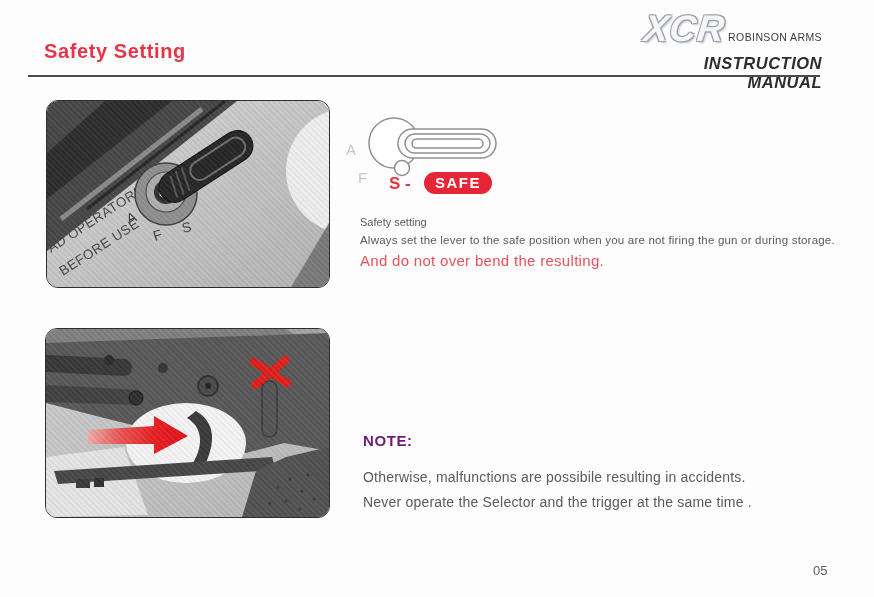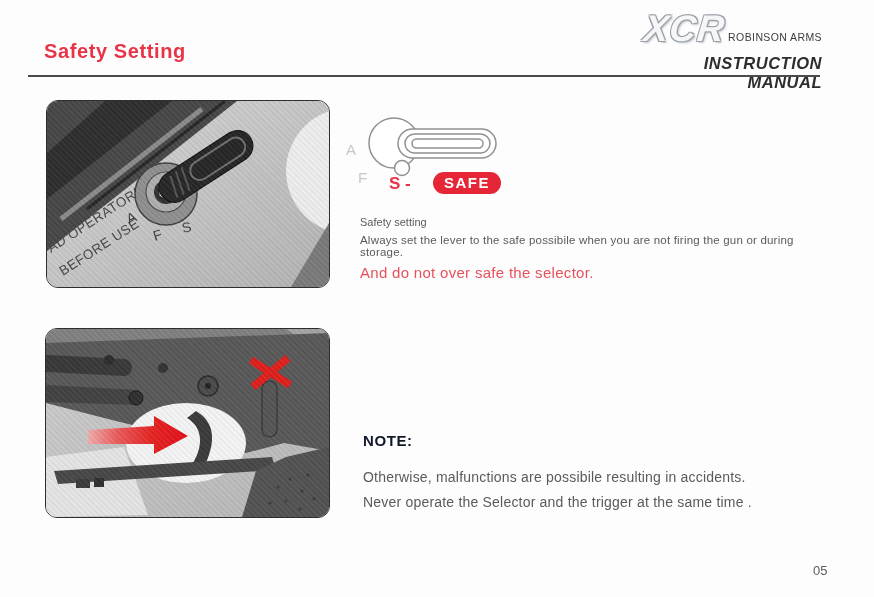--- a/index.html
+++ b/index.html
@@ -38,31 +38,31 @@
   .photo1{left:46px;top:100px;width:282px;height:186px;}
   .photo2{left:45px;top:328px;width:283px;height:188px;}
   .photo svg{display:block;}
   
   .diagram{position:absolute;left:342px;top:110px;width:170px;height:92px;}
   .diag-label{position:absolute;font-size:15px;color:#c6c6ce;}
   .diag-a{left:346px;top:141px;}
   .diag-f{left:358px;top:169px;}
   .diag-s{position:absolute;left:389px;top:174px;font-size:17px;font-weight:bold;color:#e73347;}
   .safe-pill{
-    position:absolute;left:433px;top:172px;background:#e62637;color:#ffffff;
+    position:absolute;left:424px;top:172px;background:#e62637;color:#ffffff;
     font-size:15px;font-weight:bold;letter-spacing:1.5px;
     padding:2px 11px 3px 11px;border-radius:13px;
   }
   
   .safety-block{position:absolute;left:360px;top:216px;width:480px;}
   .safety-heading{font-size:11px;color:#5a5a5a;margin-bottom:6px;}
   .safety-instruction{font-size:11.5px;color:#5a5a5a;margin-bottom:6px;letter-spacing:.2px;}
   .safety-warning{font-size:15px;color:#e8505a;letter-spacing:.3px;}
   .note-block{position:absolute;left:363px;top:432px;width:480px;}
-  .note-heading{font-size:15px;font-weight:bold;color:#0f172a;letter-spacing:.6px;margin-bottom:16px;}
+  .note-heading{font-size:15px;font-weight:bold;color:#701a75;letter-spacing:.6px;margin-bottom:16px;}
   .note-line{font-size:14px;color:#5a5a5a;line-height:25px;letter-spacing:.2px;}
   .page-number{position:absolute;left:813px;top:563px;font-size:13px;color:#5a5a5a;}
 </style>
 </head>
 <body>
 
 <div class="title">Safety Setting</div>
 <div class="logo-block">
   <div class="logo-row">
     <span class="logo-xcr">XCR</span>
@@ -123,22 +123,22 @@
   <rect x="63" y="24" width="85" height="19" rx="9.5" fill="#ffffff" stroke="#909090" stroke-width="1.5"></rect>
   <rect x="70" y="29" width="71" height="9" rx="4.5" fill="#ffffff" stroke="#909090" stroke-width="1.5"></rect>
 </svg>
 <span class="diag-label diag-a">A</span>
 <span class="diag-label diag-f">F</span>
 <span class="diag-s">S -</span>
 <span class="safe-pill">SAFE</span>
 
 <div class="safety-block">
   <div class="safety-heading">Safety setting</div>
-  <div class="safety-instruction">Always set the lever to the safe possibile when you are not firing the gun or during storage.</div>
-  <div class="safety-warning">And do not over safe the selector.</div>
+  <div class="safety-instruction">Always set the lever to the safe position when you are not firing the gun or during storage.</div>
+  <div class="safety-warning">And do not over bend the resulting.</div>
 </div>
 
 <div class="photo photo2">
   <svg width="283" height="188" viewBox="0 0 283 188">
     <defs>
       <linearGradient id="bg2" x1="0" y1="0" x2="1" y2="1">
         <stop offset="0" stop-color="#cfcfcf"></stop>
           <stop offset="1" stop-color="#b5b5b5"></stop>
       </linearGradient>
       <linearGradient id="arrowGrad" x1="0" y1="0" x2="1" y2="0">

